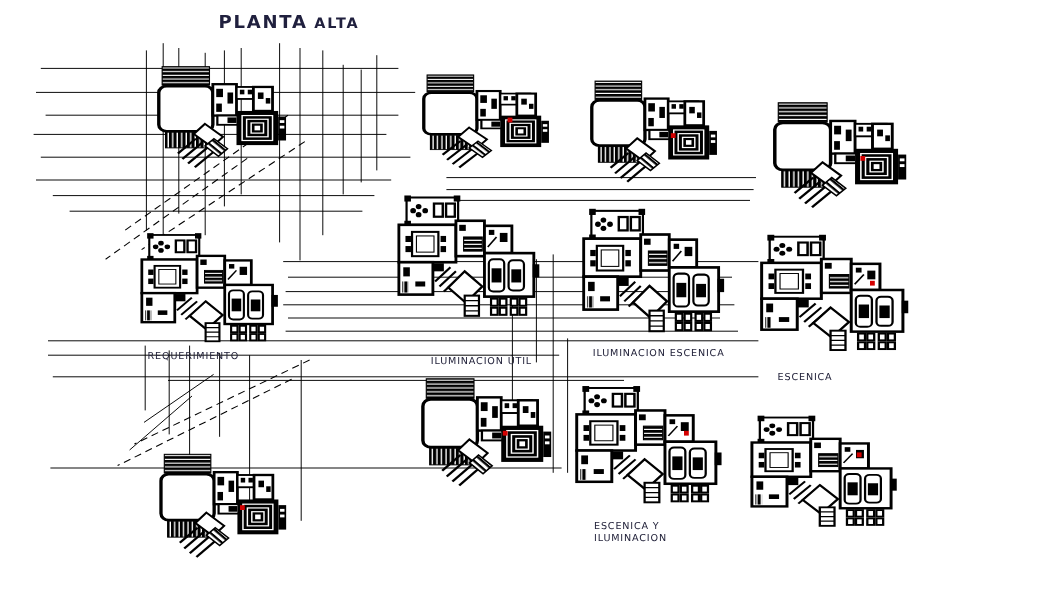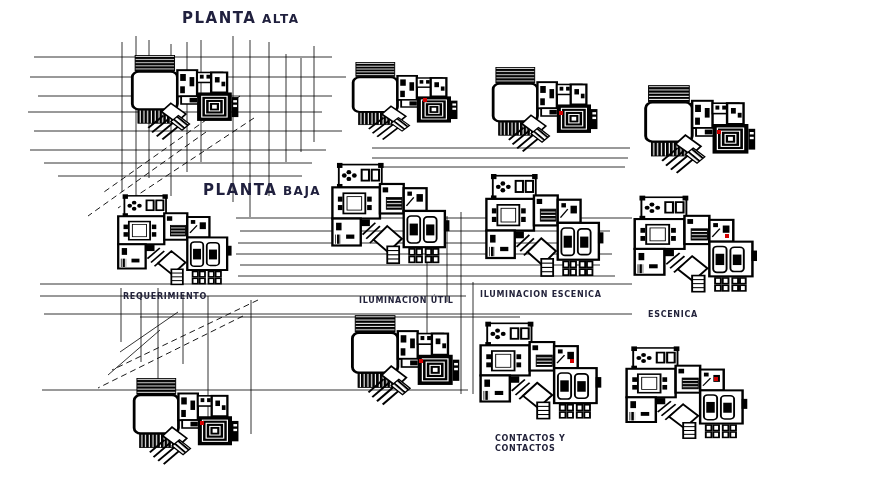--- a/index.html
+++ b/index.html
@@ -4,21 +4,21 @@
 <style>
   html,body{margin:0;padding:0;background:#ffffff;}
   .stage{position:relative;width:757px;height:498px;background:#ffffff;overflow:hidden;
          font-family:"DejaVu Sans",sans-serif;}
   .bgsvg{position:absolute;left:0;top:0;z-index:1;}
   .plan{position:absolute;z-index:2;}
   .dot{position:absolute;width:4px;height:4px;background:#d40000;z-index:4;}
   .title{position:absolute;color:#20203e;font-weight:bold;white-space:nowrap;z-index:5;}
   .title .main{font-size:15px;letter-spacing:1.5px;}
   .title .sub{font-size:12px;letter-spacing:1.5px;}
-  .lbl{position:absolute;color:#23233b;font-weight:bold;font-size:8px;
+  .lbl{position:absolute;color:#23233b;font-weight:normal;font-size:8px;
        letter-spacing:0.7px;white-space:nowrap;z-index:5;line-height:10px;}
 </style>
 </head>
 <body>
 
 <div class="stage">
 
   <svg width="0" height="0" style="position:absolute" aria-hidden="true">
     <defs>
       <pattern id="hh" width="2" height="4" patternUnits="userSpaceOnUse">
@@ -184,24 +184,20 @@
       <line x1="206" y1="132" x2="88" y2="216"></line>
       <line x1="258" y1="300" x2="112" y2="370"></line>
       <line x1="243" y1="316" x2="98" y2="388"></line>
     </g>
   </svg>
 
   <div class="title" style="left:182px;top:8px">
     <span class="main">PLANTA</span>
     <span class="sub">ALTA</span>
   </div>
-  <div class="title" style="left:203px;top:180px">
-    <span class="main">PLANTA</span>
-    <span class="sub">BAJA</span>
-  </div>
 
   <svg class="plan" viewBox="0 0 130 130" preserveAspectRatio="none" style="left:122px;top:54px;width:122px;height:100px">
       <use href="#sym-alta"></use>
     </svg>
   <svg class="plan" viewBox="0 0 130 130" preserveAspectRatio="none" style="left:343px;top:61px;width:120px;height:92px">
       <use href="#sym-alta"></use>
     </svg>
   <svg class="plan" viewBox="0 0 130 130" preserveAspectRatio="none" style="left:483px;top:66px;width:120px;height:100px">
       <use href="#sym-alta"></use>
     </svg>
@@ -238,20 +234,20 @@
   <div class="dot" style="left:559px;top:111px"></div>
   <div class="dot" style="left:717px;top:130px"></div>
   <div class="dot" style="left:725px;top:234px"></div>
   <div class="dot" style="left:200px;top:421px"></div>
   <div class="dot" style="left:419px;top:359px"></div>
   <div class="dot" style="left:570px;top:359px"></div>
   <div class="dot" style="left:714px;top:377px"></div>
 
   <div class="lbl" style="left:123px;top:292px">REQUERIMIENTO</div>
   <div class="lbl" style="left:359px;top:296px">ILUMINACION ÚTIL</div>
-  <div class="lbl" style="left:480px;top:290px">ILUMINACION ESCENICA</div>
+  <div class="lbl" style="left:494px;top:290px">ILUMINACION ESCENICA</div>
   <div class="lbl" style="left:648px;top:310px">ESCENICA</div>
   <div class="lbl" style="left:495px;top:434px">
-    <div>CONTACTOS Y</div>
-    <div>CONTACTOS</div>
+    <div>ESCENICA Y</div>
+    <div>ILUMINACION</div>
   </div>
 
 </div>
 
 </body></html>

